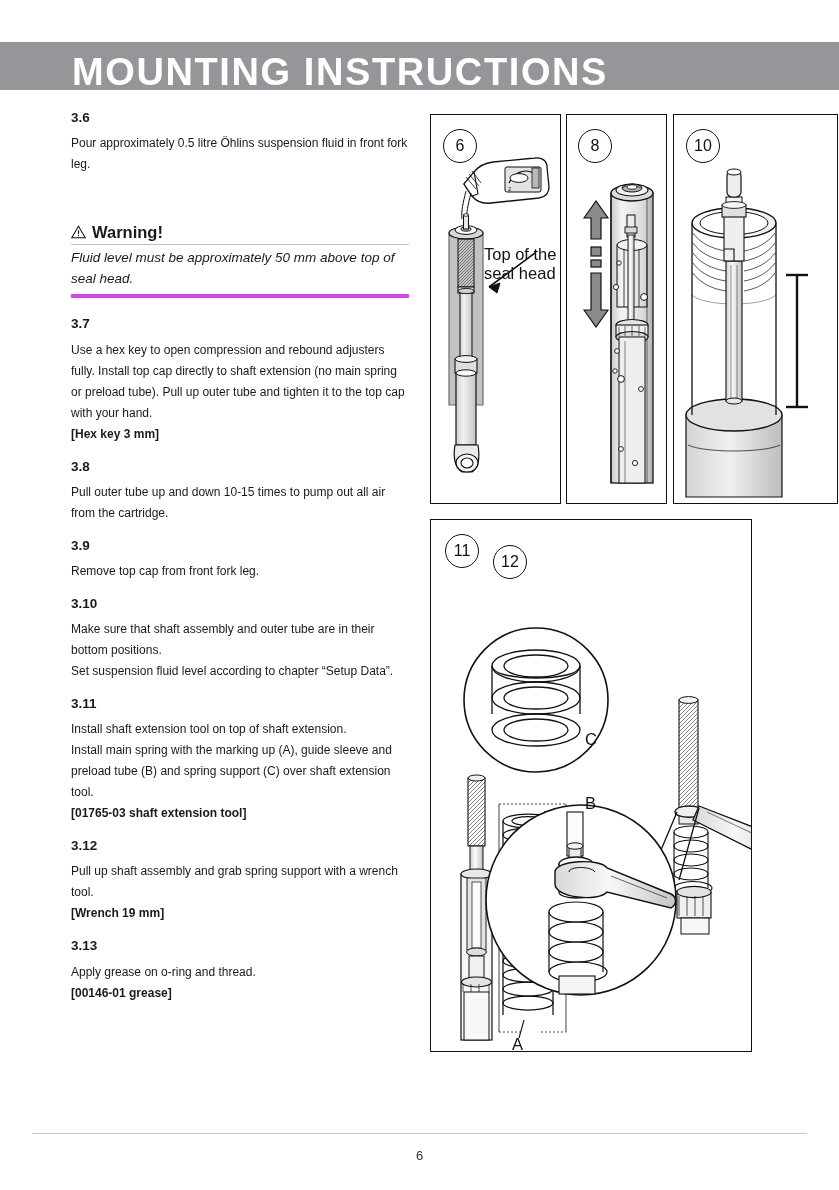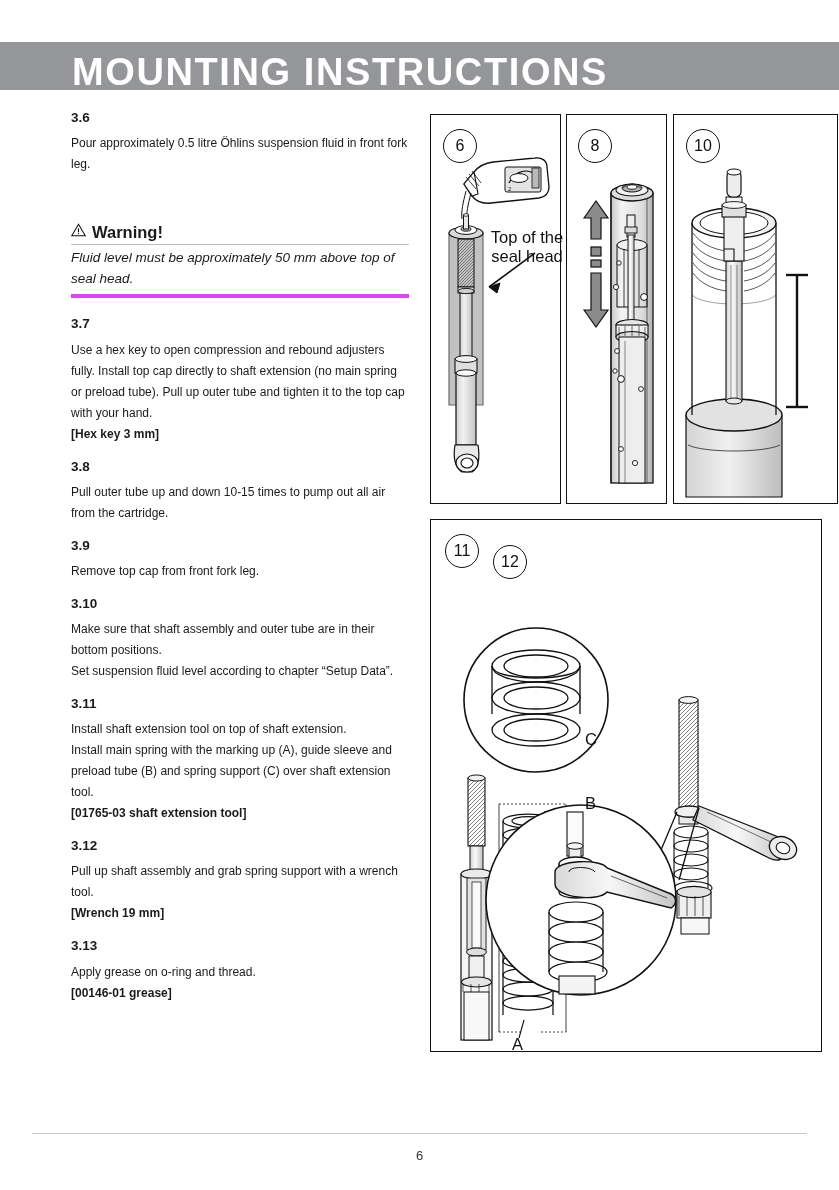--- a/index.html
+++ b/index.html
@@ -49,21 +49,21 @@
     margin: 0;
   }
   .step-body .ref {
     font-weight: bold;
   }
   .sub-line { display: block; }
 
   
   .warning-block { margin: 16px 0 18px 0; }
   .warn-head {
-    display: flex; gap: 6px;
+    display: flex; align-items: center; gap: 6px;
     border-bottom: 1px solid #bfbfbf;
     padding-bottom: 3px;
     margin-top: 48px;
   }
   .warn-tri {
     width: 15px; height: 14px; display: block; flex: 0 0 auto;
   }
   .warn-title { font-size: 16.5px; font-weight: bold; line-height: 1.1; }
   .warn-text {
     font-size: 13.5px; font-style: italic; font-weight: normal;
@@ -75,21 +75,21 @@
   
   .panel {
     position: absolute;
     border: 1.6px solid #111;
     background: #fff;
     overflow: hidden;
   }
   #panel-6  { left: 430px; top: 114px; width: 131px; height: 390px; }
   #panel-8  { left: 566px; top: 114px; width: 101px; height: 390px; }
   #panel-10 { left: 673px; top: 114px; width: 165px; height: 390px; }
-  #panel-11-12 { left: 430px; top: 519px; width: 392px; height: 533px; }
+  #panel-11-12 { left: 430px; top: 519px; width: 322px; height: 533px; }
 
   .badge {
     position: absolute;
     border: 1.5px solid #111;
     border-radius: 50%;
     background: #fff;
     display: flex; align-items: center; justify-content: center;
     font-size: 16px; line-height: 1;
     color: #111;
   }
@@ -251,21 +251,21 @@
       <ellipse cx="36" cy="348" rx="6" ry="5" fill="#ffffff" stroke="#111" stroke-width="1.1"></ellipse>
 
       <path d="M104,138 L58,172" fill="none" stroke="#111" stroke-width="1.6"></path>
       <path d="M58,172 L69,168 L66,178 Z" fill="#111" stroke="#111" stroke-width="1"></path>
     </g>
   </svg>
 
   <div class="badge sm" style="left:12px; top:14px;">6</div>
 </div>
 
-<div class="fig-label big" style="left:484px; top:228px; width:86px;text-align:center;">
+<div class="fig-label big" style="left:484px; top:245px; width:86px;">
   <span style="display:block;">Top of the</span>
   <span style="display:block;">seal head</span>
 </div>
 
 <div class="panel" id="panel-8">
   <svg class="fig-svg" width="101" height="390" viewBox="0 0 101 390">
     <defs>
       <linearGradient id="tube8" x1="0" y1="0" x2="1" y2="0">
         <stop offset="0%" stop-color="#c9c9cb"></stop>
         <stop offset="25%" stop-color="#f4f4f5"></stop>

